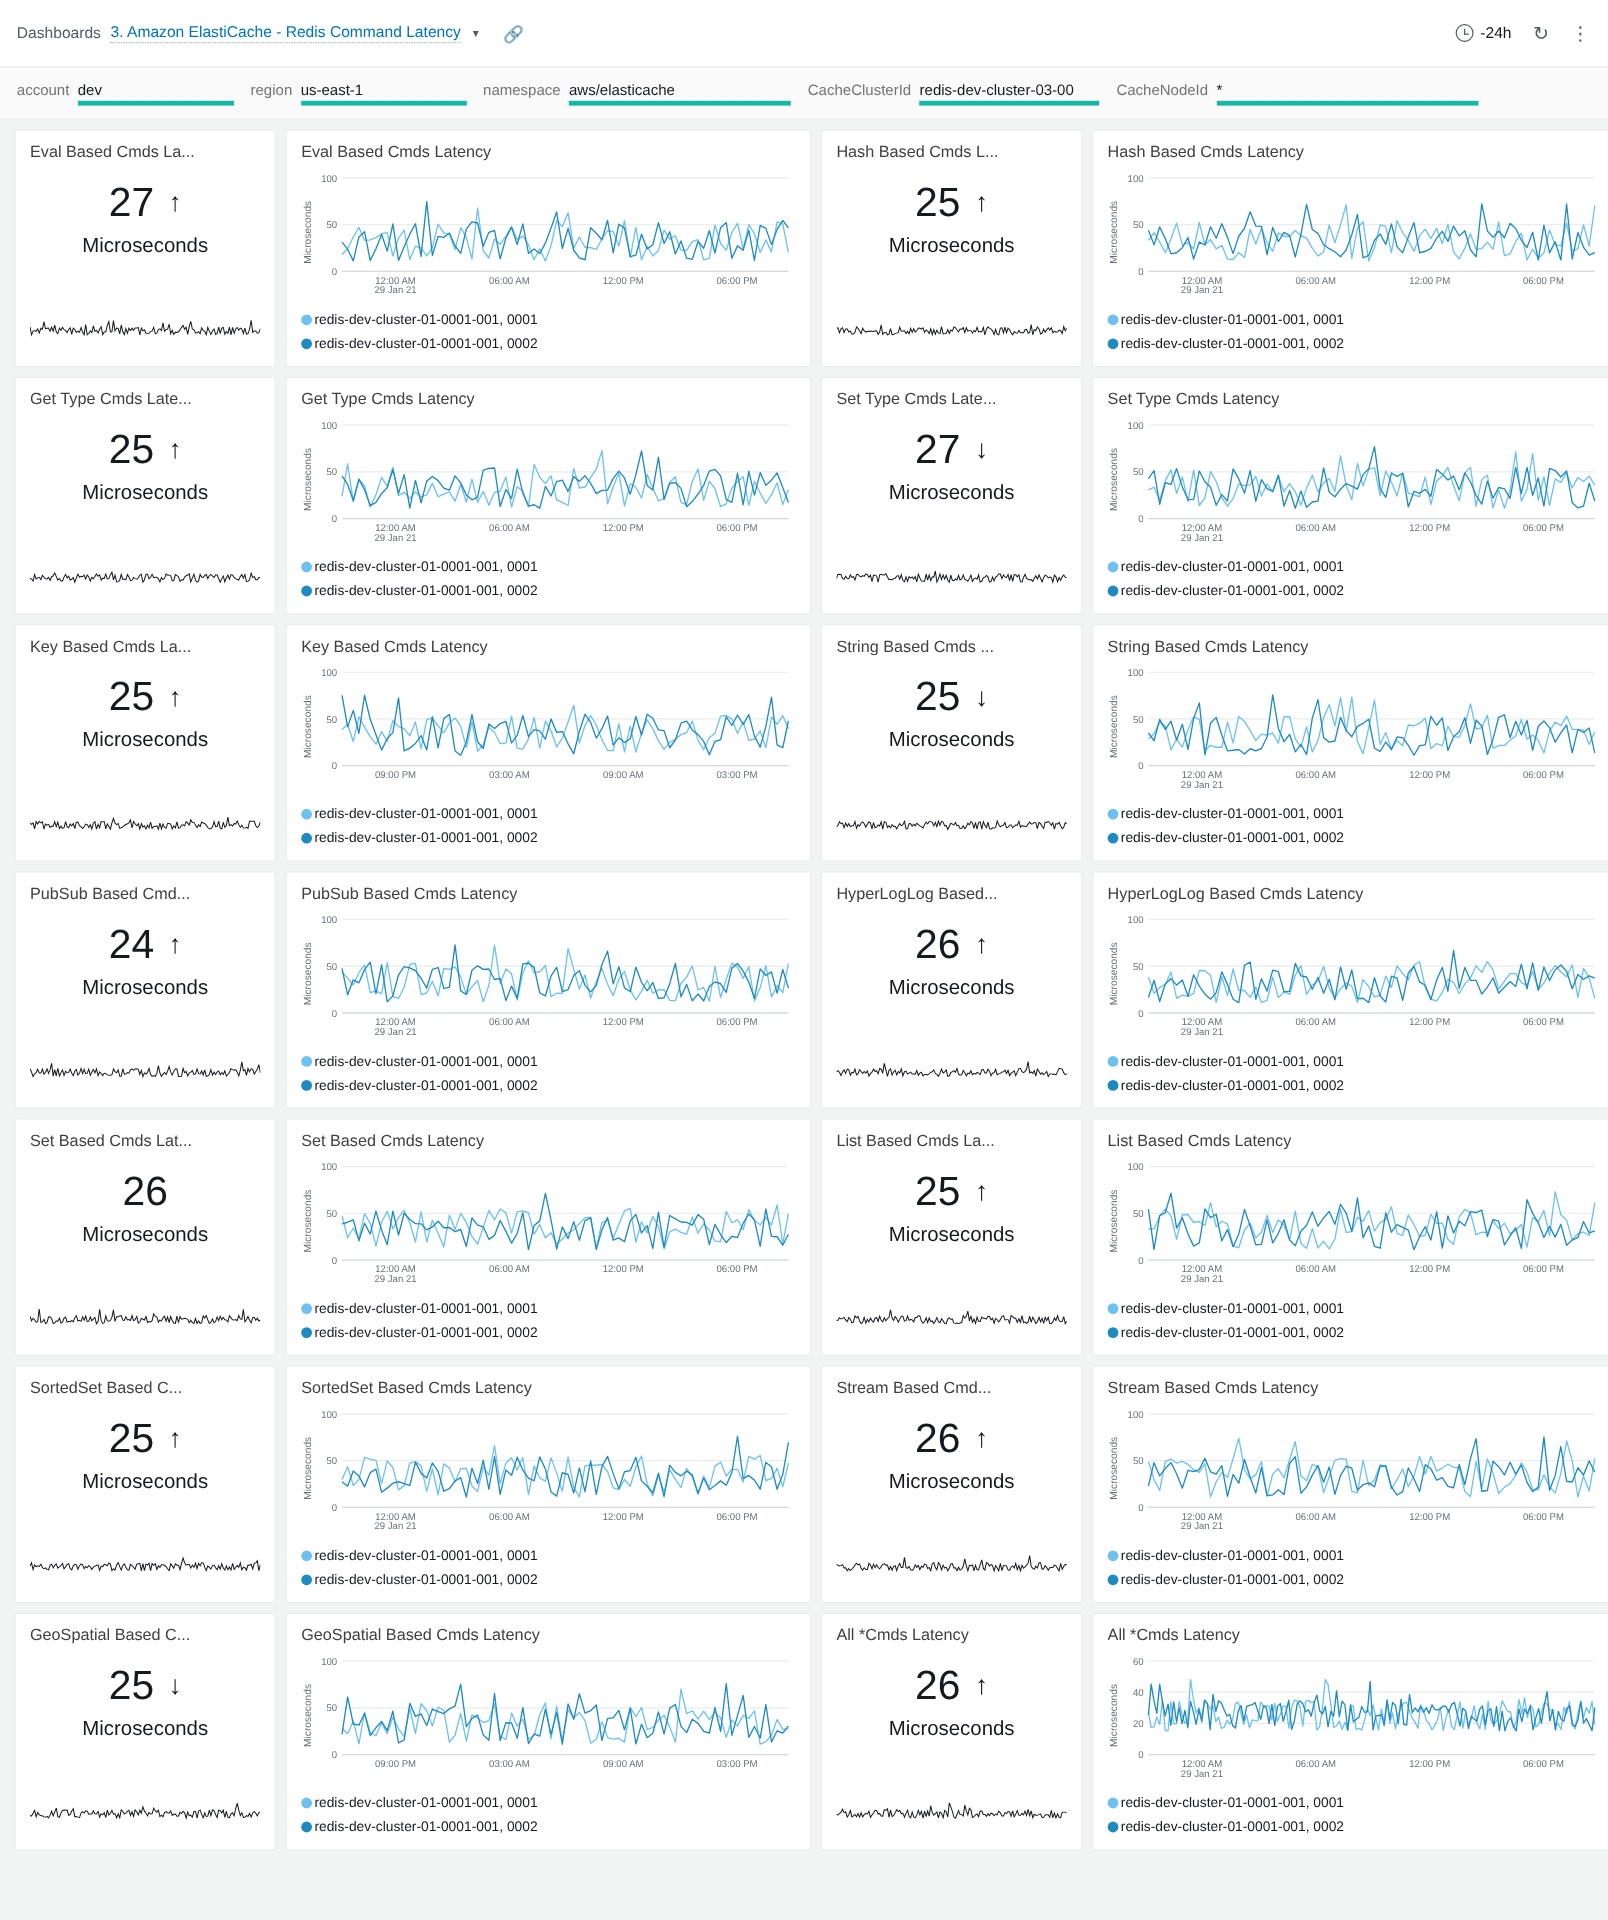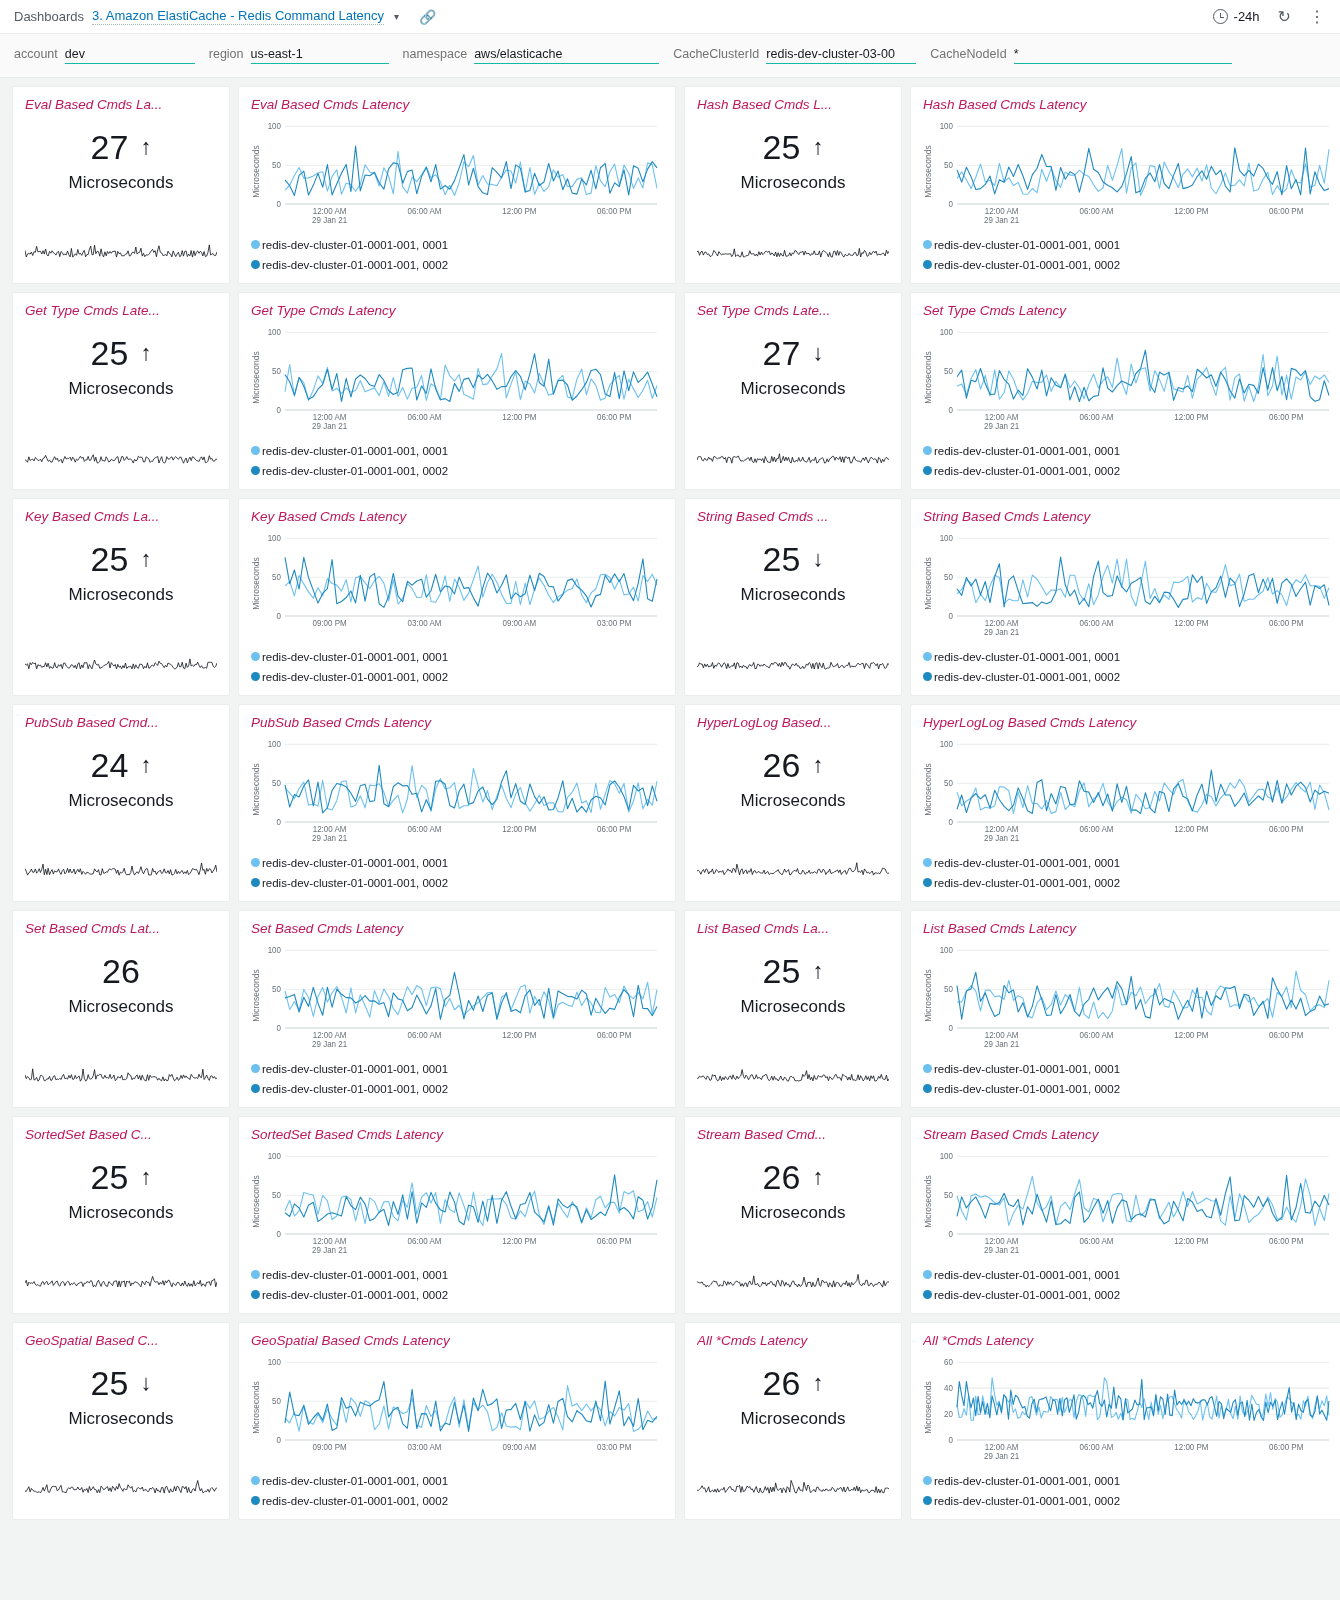--- a/index.html
+++ b/index.html
@@ -7,21 +7,21 @@
     margin: 0; padding: 0;
     width: 1340px;
     background: #f2f3f3;
     font-family: "Liberation Sans", sans-serif;
     color: #16191f;
   }
   .app { width: 1340px; background: #f2f3f3; }
 
   
   .topbar {
-    height: 34px;
+    height: 56px;
     background: #ffffff;
     display: flex;
     align-items: center;
     padding: 0 14px;
     border-bottom: 1px solid #eaeded;
   }
   .crumbs { display: flex; align-items: center; gap: 8px; font-size: 13px; }
   .crumb-root { color: #545b64; }
   .crumb-current {
     color: #0073bb;
@@ -60,21 +60,21 @@
     border-bottom: 1px solid #eaeded;
   }
   .filter {
     display: flex; align-items: baseline; gap: 7px;
     font-size: 12.5px;
     padding-right: 14px;
   }
   .filter .flabel { color: #737373; }
   .filter .fvalue {
     color: #16191f;
-    border-bottom: 1px solid #14b8a6;
+    border-bottom: 4px solid #14b8a6;
     min-width: 120px;
     padding-bottom: 2px;
     cursor: text;
   }
   .f-account .fvalue { min-width: 130px; }
   .f-region .fvalue { min-width: 138px; }
   .f-namespace .fvalue { min-width: 185px; }
   .f-cluster .fvalue { min-width: 150px; overflow: hidden; white-space: nowrap; }
   .f-node .fvalue { min-width: 218px; }
 
@@ -88,26 +88,25 @@
   .widget {
     background: #ffffff;
     border: 1px solid #eaeded;
     border-radius: 2px;
     padding: 10px 12px 8px 12px;
     position: relative;
     overflow: hidden;
   }
   .w-title {
     font-size: 13.5px;
-    color: #be185d;
+    color: #404040;
     white-space: nowrap;
     overflow: hidden;
     text-overflow: ellipsis;
     margin-bottom: 4px;
-    font-style: italic;
   }
 
   
   .sv { height: 198px; display: flex; flex-direction: column; }
   .sv-body { flex: 1; display: flex; flex-direction: column; align-items: center; justify-content: flex-start; padding-top: 14px;}
   .sv-number {
     font-size: 34px;
     font-weight: 400;
     color: #16191f;
     line-height: 1;

